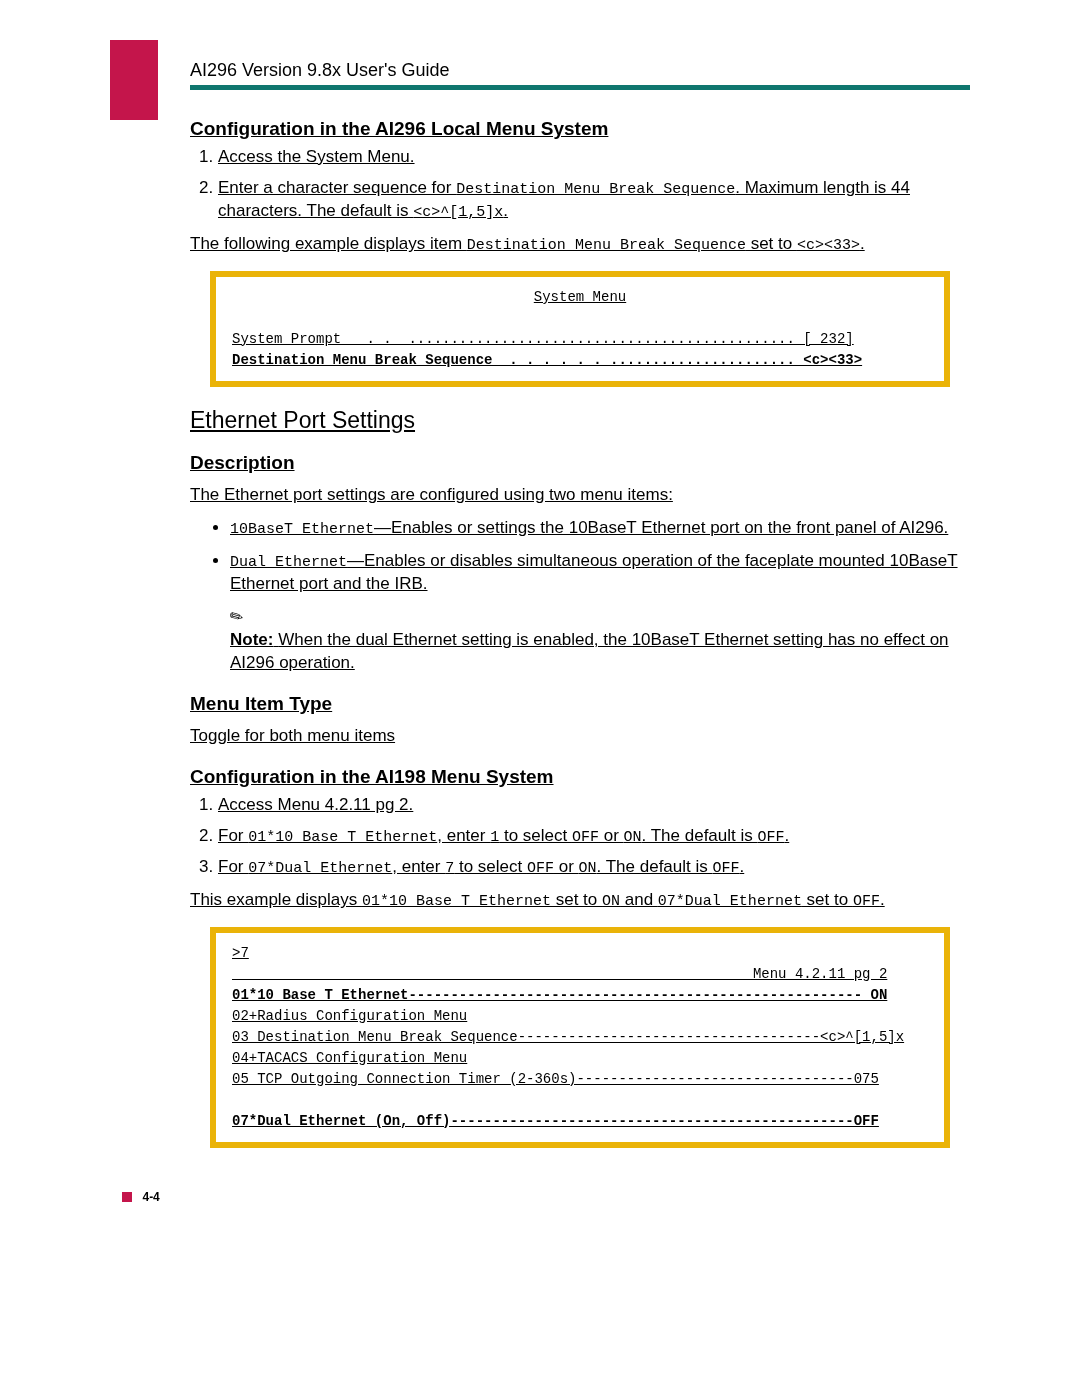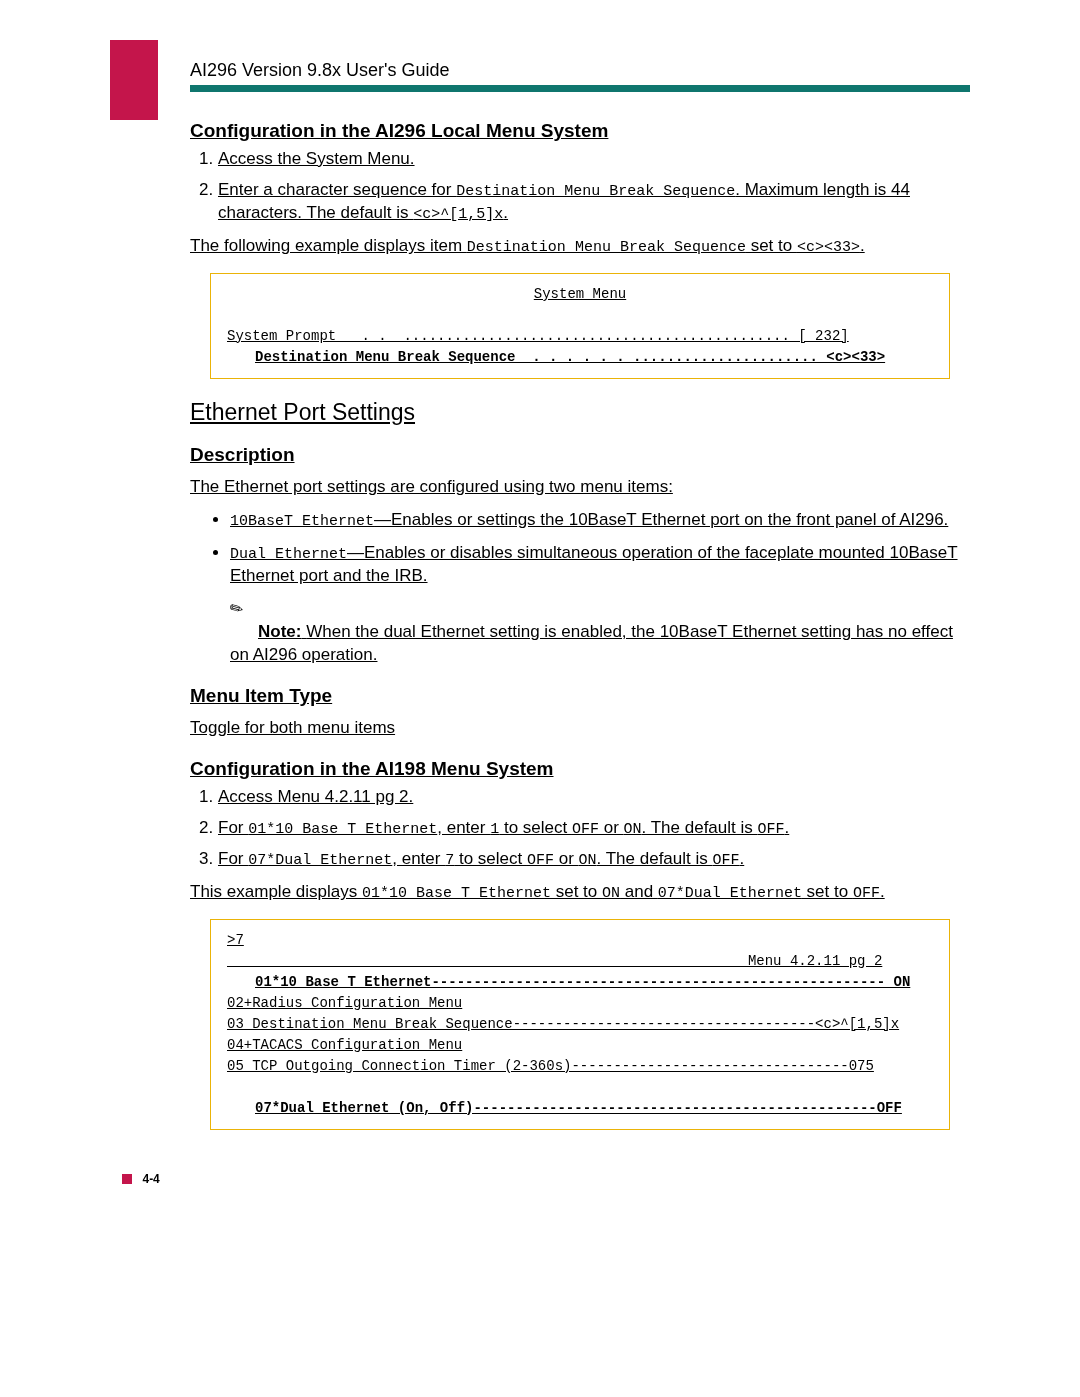--- a/index.html
+++ b/index.html
@@ -18,21 +18,21 @@
     position: absolute;
     left: 110px;
     top: 40px;
     width: 48px;
     height: 80px;
     background: #c4154b;
   }
   .header-block {
     margin-left: 80px;
     padding-top: 0px;
-    border-bottom: 7px solid #0f766e;
+    border-bottom: 5px solid #0f766e;
     padding-bottom: 4px;
     margin-bottom: 28px;
   }
   .header-title {
     font-size: 18px;
   }
   .header-sub {
     font-size: 16px;
     margin-top: 4px;
   }
@@ -62,21 +62,21 @@
   p {
     font-size: 17px;
     line-height: 1.35;
     margin: 10px 0;
   }
   .mono {
     font-family: "Courier New", monospace;
     font-size: 15px;
   }
   .code-box {
-    border: 1px solid #eab308;
+    border: 6px solid #eab308;
     padding: 10px 16px 10px 16px;
     margin: 14px 20px 14px 20px;
     font-family: "Courier New", monospace;
     font-size: 14px;
     line-height: 1.5;
     white-space: pre;
     overflow: hidden;
   }
   .code-box .center {
     text-align: center;
@@ -112,21 +112,21 @@
     height: 10px;
     background: #c4154b;
     vertical-align: middle;
   }
   .footer-text {
     font-size: 12px;
     font-weight: bold;
     vertical-align: middle;
     margin-left: 6px;
   }
-  .bold { font-weight: bold; margin-left: 28px; }
+  .bold { font-weight: bold; }
 </style>
 </head>
 <body>
 
 <div class="page">
   <div class="red-square"></div>
 
   <div class="header-block">
     <div class="header-title">AI296 Version 9.8x User's Guide</div>
   </div>

